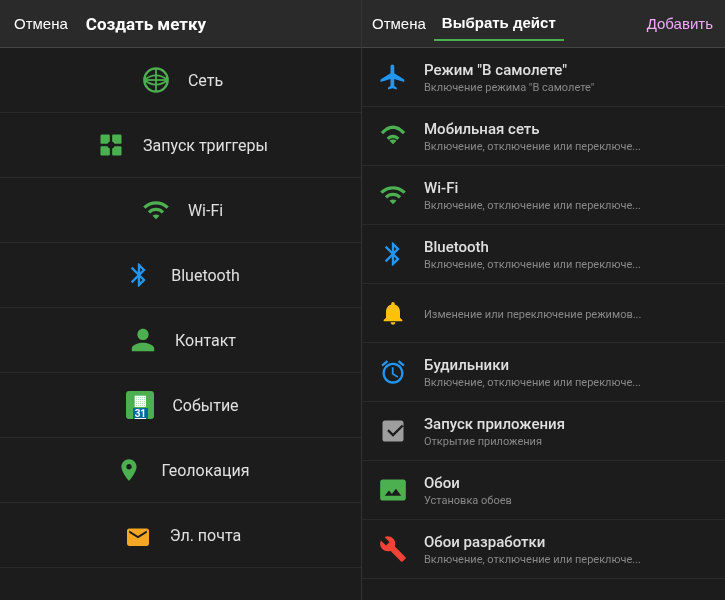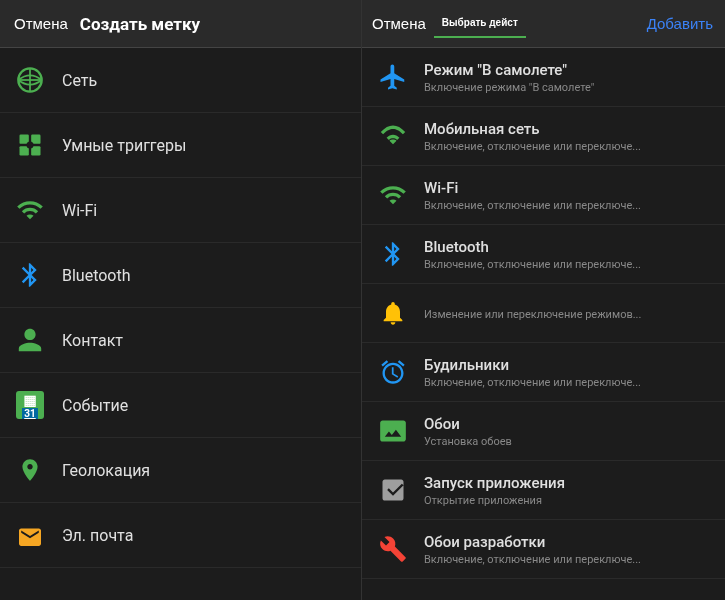--- a/index.html
+++ b/index.html
@@ -37,34 +37,35 @@
       padding: 8px 10px 8px 4px;
       background: none;
       border: none;
       cursor: pointer;
     }
 
     .left-title {
       color: #fff;
       font-size: 17px;
       font-weight: bold;
-      margin-left: 2px;
+      margin-left: 8px;
     }
 
     .left-list {
       flex: 1;
       overflow-y: auto;
     }
 
     .left-item {
       display: flex;
       align-items: center;
-      padding: 14px 12px;
+      padding: 14px 20px;
       border-bottom: 1px solid #2a2a2a;
       cursor: pointer;
+      justify-content: center;
     }
 
     .left-item-icon {
       width: 36px;
       height: 36px;
       display: flex;
       align-items: center;
       justify-content: center;
       margin-right: 14px;
       flex-shrink: 0;
@@ -97,30 +98,30 @@
       color: #fff;
       font-size: 15px;
       padding: 8px 8px 8px 4px;
       background: none;
       border: none;
       cursor: pointer;
     }
 
     .right-tab-active {
       color: #fff;
-      font-size: 10px;
+      font-size: 15px;
       font-weight: bold;
       padding: 8px 8px;
       background: none;
       border: none;
       border-bottom: 2px solid #4CAF50;
     }
 
     .btn-add-right {
-      color: #3b82f6;
+      color: #f0abfc;
       font-size: 15px;
       padding: 8px 6px;
       background: none;
       border: none;
       cursor: pointer;
       margin-left: auto;
     }
 
     .right-list {
       flex: 1;
@@ -191,21 +192,21 @@
     <div class="left-item">
       <div class="left-item-icon">
         <svg width="28" height="28" viewBox="0 0 24 24" fill="#4CAF50">
           <rect x="3" y="3" width="8" height="8" rx="1" fill="#4CAF50"></rect>
           <rect x="13" y="3" width="8" height="8" rx="1" fill="#4CAF50"></rect>
           <rect x="3" y="13" width="8" height="8" rx="1" fill="#4CAF50"></rect>
           <rect x="13" y="13" width="8" height="8" rx="1" fill="#4CAF50"></rect>
           <circle cx="12" cy="12" r="3" fill="#1c1c1c"></circle>
         </svg>
       </div>
-      <span class="left-item-label">Умные триггеры</span>
+      <span class="left-item-label">Запуск триггеры</span>
     </div>
 
     <div class="left-item">
       <div class="left-item-icon">
         <svg width="28" height="28" viewBox="0 0 24 24">
           <path d="M1 9l2 2c5-5 13-5 18 0l2-2C16.93 2.93 7.08 2.93 1 9z" fill="#4CAF50"></path>
           <path d="M5 13l2 2a7 7 0 0 1 10 0l2-2C15.14 9.14 8.87 9.14 5 13z" fill="#4CAF50"></path>
           <path d="M9 17l3 3 3-3a4.24 4.24 0 0 0-6 0z" fill="#4CAF50"></path>
         </svg>
       </div>
@@ -339,44 +340,44 @@
       </div>
       <div class="right-item-text">
         <span class="right-item-title">Будильники</span>
         <span class="right-item-sub">Включение, отключение или переключе...</span>
       </div>
     </div>
 
     <div class="right-item">
       <div class="right-item-icon">
         <svg width="28" height="28" viewBox="0 0 24 24">
+          <path d="M19 3H5c-1.1 0-2 .9-2 2v14c0 1.1.9 2 2 2h14c1.1 0 2-.9 2-2V5c0-1.1-.9-2-2-2zm-7 14l-5-5 1.41-1.41L12 14.17l7.59-7.59L21 8l-9 9z" fill="#9E9E9E"></path>
+        </svg>
+      </div>
+      <div class="right-item-text">
+        <span class="right-item-title">Запуск приложения</span>
+        <span class="right-item-sub">Открытие приложения</span>
+      </div>
+    </div>
+
+    <div class="right-item">
+      <div class="right-item-icon">
+        <svg width="28" height="28" viewBox="0 0 24 24">
           <path d="M21 3H3C2 3 1 4 1 5v14c0 1.1.9 2 2 2h18c1 0 2-1 2-2V5c0-1-.9-2-2-2zM5 17l3.5-4.5 2.5 3.01L14.5 11l4.5 6H5z" fill="#4CAF50"></path>
         </svg>
       </div>
       <div class="right-item-text">
         <span class="right-item-title">Обои</span>
         <span class="right-item-sub">Установка обоев</span>
       </div>
     </div>
 
     <div class="right-item">
       <div class="right-item-icon">
         <svg width="28" height="28" viewBox="0 0 24 24">
-          <path d="M19 3H5c-1.1 0-2 .9-2 2v14c0 1.1.9 2 2 2h14c1.1 0 2-.9 2-2V5c0-1.1-.9-2-2-2zm-7 14l-5-5 1.41-1.41L12 14.17l7.59-7.59L21 8l-9 9z" fill="#9E9E9E"></path>
-        </svg>
-      </div>
-      <div class="right-item-text">
-        <span class="right-item-title">Запуск приложения</span>
-        <span class="right-item-sub">Открытие приложения</span>
-      </div>
-    </div>
-
-    <div class="right-item">
-      <div class="right-item-icon">
-        <svg width="28" height="28" viewBox="0 0 24 24">
           <path d="M22.7 19l-9.1-9.1c.9-2.3.4-5-1.5-6.9-2-2-5-2.4-7.4-1.3L9 6 6 9 1.6 4.7C.4 7.1.9 10.1 2.9 12.1c1.9 1.9 4.6 2.4 6.9 1.5l9.1 9.1c.4.4 1 .4 1.4 0l2.3-2.3c.5-.4.5-1.1.1-1.4z" fill="#f44336"></path>
         </svg>
       </div>
       <div class="right-item-text">
         <span class="right-item-title">Обои разработки</span>
         <span class="right-item-sub">Включение, отключение или переключе...</span>
       </div>
     </div>
 
   </div>

